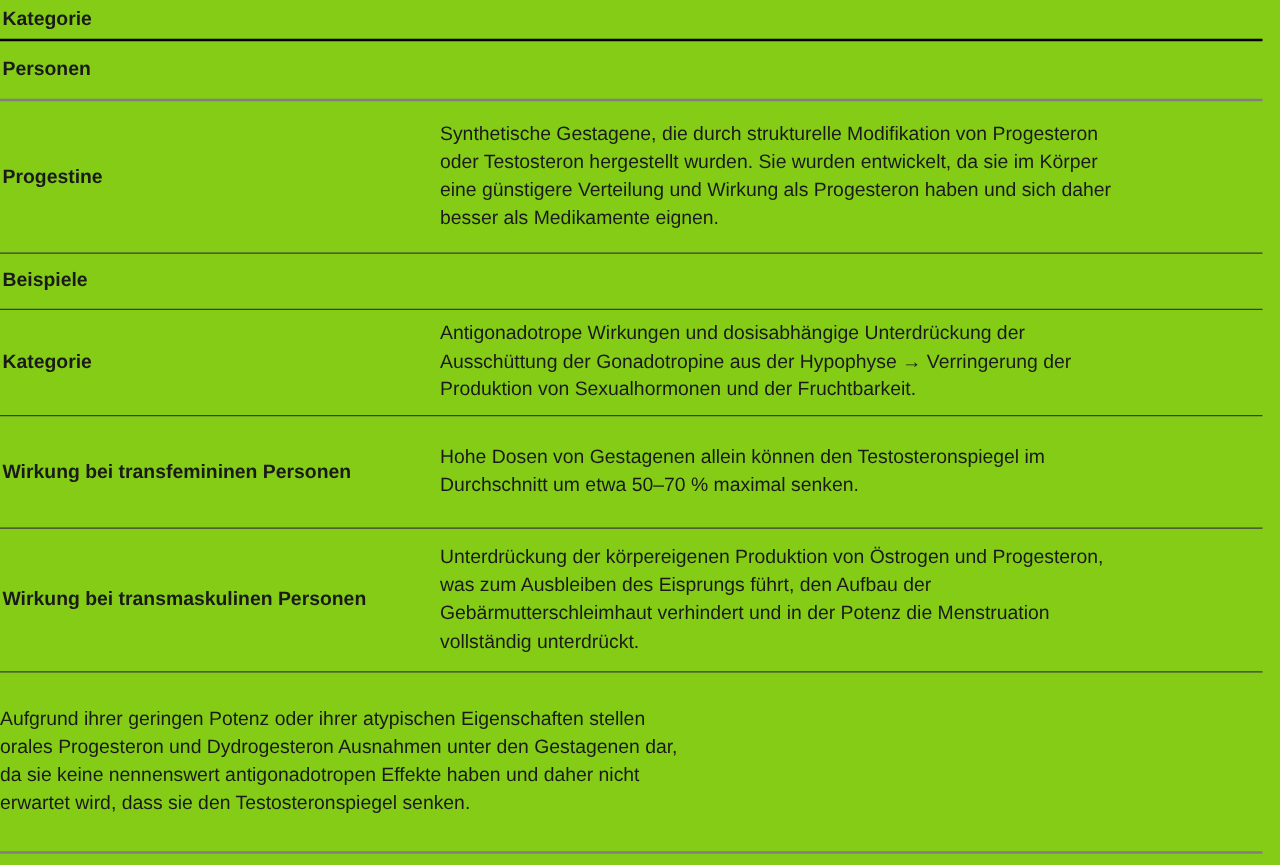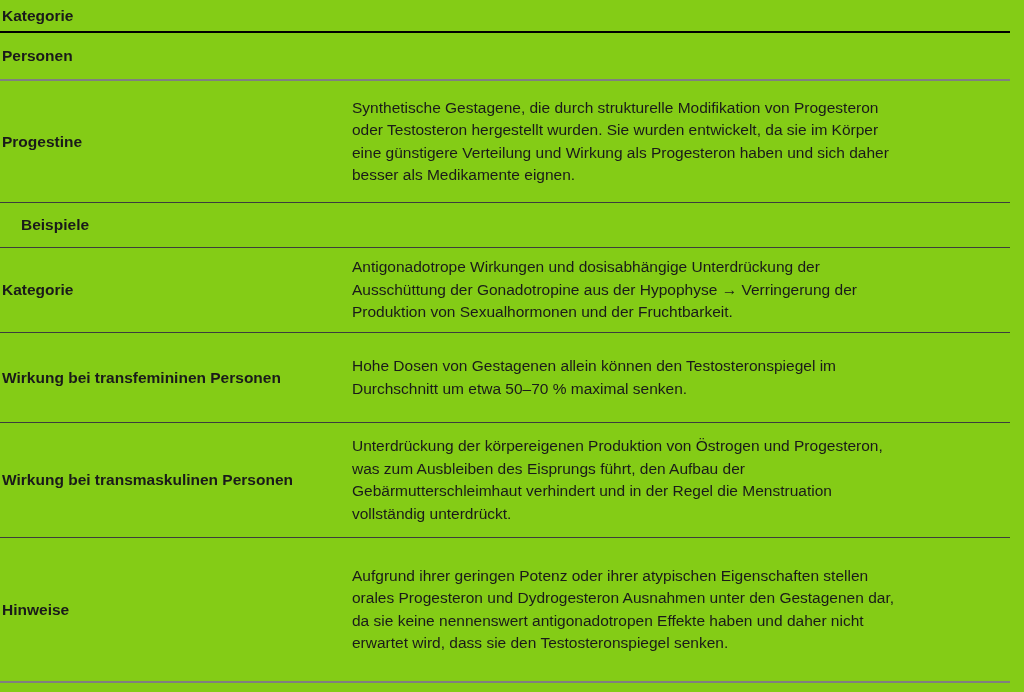--- a/index.html
+++ b/index.html
@@ -47,21 +47,21 @@
   .t-row.header .cell-desc {
     font-weight: bold;
     white-space: normal;
   }
   
   .t-row.div-dark { border-bottom: 1.5px solid #3d3d3d; }
   .t-row.div-gray { border-bottom: 2px solid #808080; }
   
   .t-row.r0 { height: 48px; }
   .t-row.r1 { height: 122px; }
-  .t-row.r2 { height: 45px; padding-left: 19px; }
+  .t-row.r2 { height: 45px; }
   .t-row.r3 { height: 85px; }
   .t-row.r4 { height: 90px; align-items: center; }
   .t-row.r5 { height: 115px; }
   .t-row.r6 { height: 145px; }
 </style>
 </head>
 <body>
 
 <div class="page">
   <div class="doc-table">
@@ -96,26 +96,25 @@
     <div class="t-row r4 div-dark">
       <div class="cell-cat">Wirkung bei transfemininen Personen</div>
       <div class="cell-desc">Hohe Dosen von Gestagenen allein können den Testosteronspiegel im
 Durchschnitt um etwa 50–70 % maximal senken.</div>
     </div>
 
     <div class="t-row r5 div-dark">
       <div class="cell-cat">Wirkung bei transmaskulinen Personen</div>
       <div class="cell-desc">Unterdrückung der körpereigenen Produktion von Östrogen und Progesteron,
 was zum Ausbleiben des Eisprungs führt, den Aufbau der
-Gebärmutterschleimhaut verhindert und in der Regel die Menstruation
+Gebärmutterschleimhaut verhindert und in der Potenz die Menstruation
 vollständig unterdrückt.</div>
     </div>
 
     <div class="t-row r6 div-gray">
-      <div class="cell-cat">Hinweise</div>
       <div class="cell-desc">Aufgrund ihrer geringen Potenz oder ihrer atypischen Eigenschaften stellen
 orales Progesteron und Dydrogesteron Ausnahmen unter den Gestagenen dar,
 da sie keine nennenswert antigonadotropen Effekte haben und daher nicht
 erwartet wird, dass sie den Testosteronspiegel senken.</div>
     </div>
 
   </div>
 </div>
 
 </body></html>

